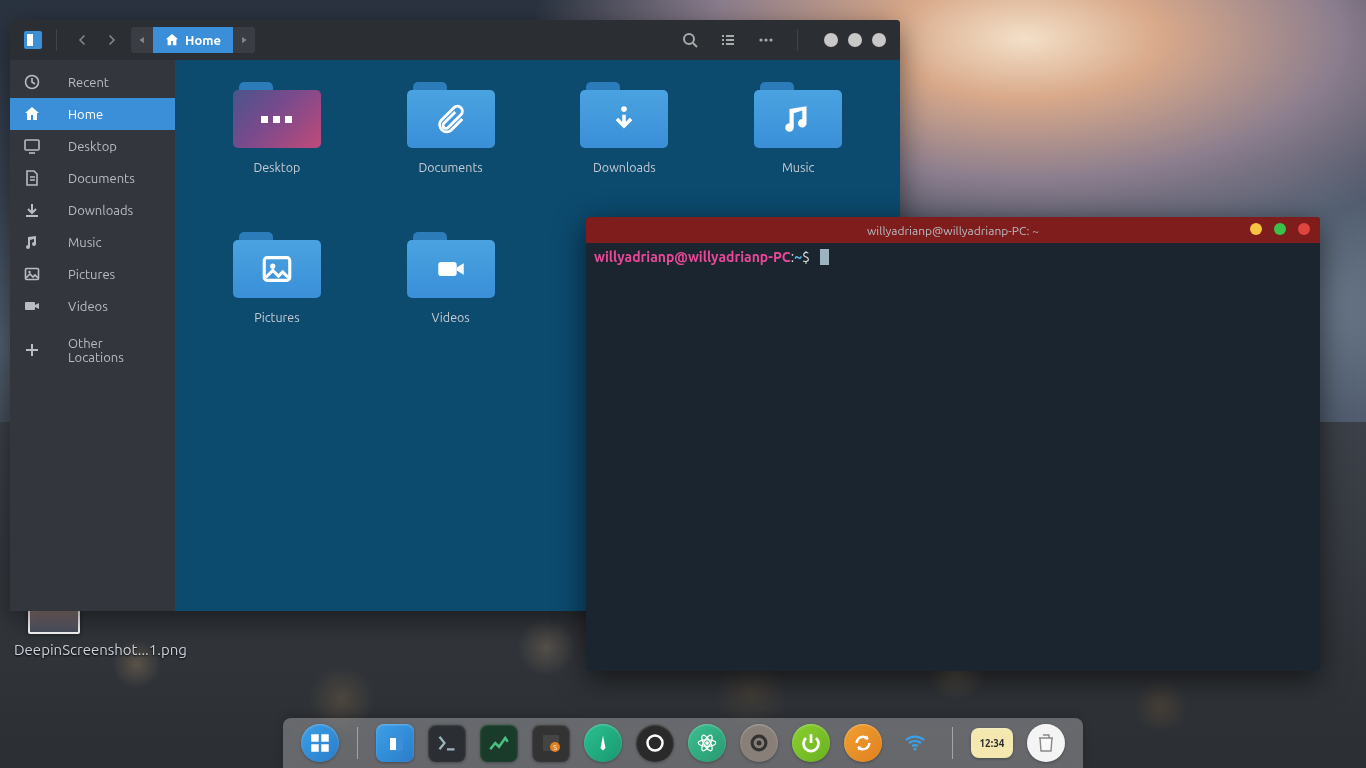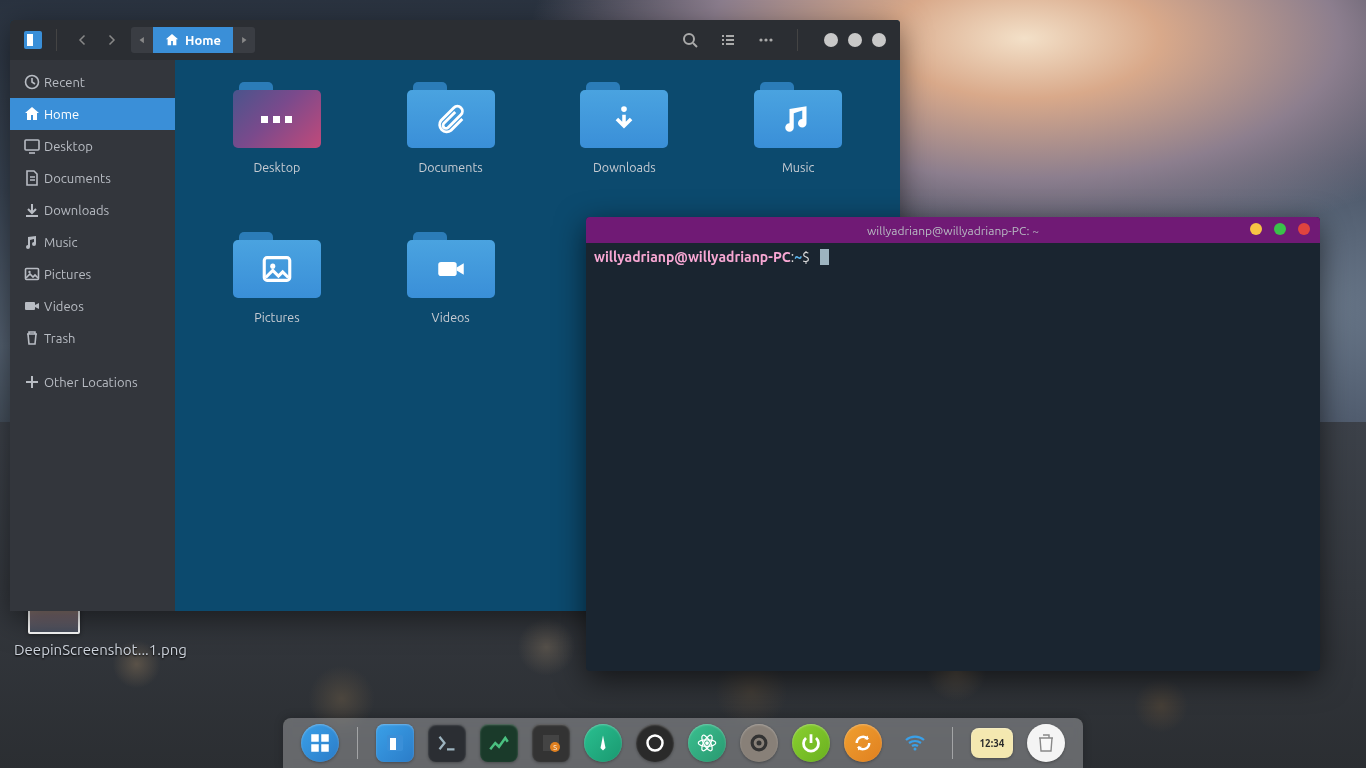--- a/index.html
+++ b/index.html
@@ -41,44 +41,44 @@
 .bc-seg .arr { width:22px; display:flex; align-items:center; justify-content:center; color:#888; }
 .bc-seg .pill { background:#3a8fd8; height:26px; display:flex; align-items:center; padding:0 12px; gap:6px; color:#fff; font-size:13px; font-weight:600; border-radius:0; }
 .bc-seg .pill svg { width:14px; height:14px; }
 .tb-spacer { flex:1; }
 .tb-btn { width:26px; height:26px; display:flex; align-items:center; justify-content:center; color:#aaa; cursor:pointer; margin:0 4px; }
 .win-dots { display:flex; gap:10px; margin-left:12px; }
 .win-dot { width:14px; height:14px; border-radius:50%; background:#c8c8c8; cursor:pointer; }
 
 .fm-body { flex:1; display:flex; }
 .sidebar { width:165px; background:#33363c; padding-top:6px; }
-.sb-item { height:32px; display:flex; align-items:center; gap:4px; padding:0 14px; color:#b8bcc3; font-size:13px; cursor:pointer; }
+.sb-item { height:32px; display:flex; align-items:center; gap:28px; padding:0 14px; color:#b8bcc3; font-size:13px; cursor:pointer; }
 .sb-item.active { background:#3a8fd8; color:#fff; }
 .sb-item svg { width:16px; height:16px; flex-shrink:0; }
 .sb-gap { height:12px; }
 
 .content { flex:1; padding:22px 20px; display:grid; grid-template-columns:repeat(4,1fr); grid-auto-rows:140px; gap:10px 10px; align-content:start; }
 .folder { display:flex; flex-direction:column; align-items:center; gap:12px; color:#c8ccd3; font-size:12.5px; cursor:pointer; }
 .folder-ico { width:88px; height:66px; position:relative; }
 .folder-ico .tab { position:absolute; left:6px; top:0; width:34px; height:14px; background:#2b7cb8; border-radius:5px 5px 0 0; }
 .folder-ico .body { position:absolute; left:0; top:8px; right:0; bottom:0; background:linear-gradient(180deg,#4aa3e0 0%, #3a8fd8 100%); border-radius:5px; display:flex; align-items:center; justify-content:center; }
 .folder-ico .body svg { width:34px; height:34px; color:#fff; }
 .folder.desktop-folder .folder-ico .body { background:linear-gradient(135deg,#4a548c 0%, #7a4a8c 45%, #c14a7a 100%); }
 .folder.desktop-folder .dots { display:flex; gap:5px; }
 .folder.desktop-folder .dots span { width:7px; height:7px; background:#fff; }
 
 
 .term { position:absolute; left:586px; top:217px; width:734px; height:454px;
   background:#1a2530; border-radius:4px; box-shadow:0 8px 30px rgba(0,0,0,.6); display:flex; flex-direction:column; }
-.term-title { height:26px; background:#701a75; border-radius:4px 4px 0 0; display:flex; align-items:center; justify-content:center; position:relative; color:#b8bcc3; font-size:12px; }
+.term-title { height:26px; background:#7f1d1d; border-radius:4px 4px 0 0; display:flex; align-items:center; justify-content:center; position:relative; color:#b8bcc3; font-size:12px; }
 .term-lights { position:absolute; right:10px; top:6px; display:flex; gap:12px; }
 .term-lights .l { width:12px; height:12px; border-radius:50%; cursor:pointer; }
 .l.min { background:#f7c544; } .l.max { background:#3ac14a; } .l.cls { background:#e0443e; }
 .term-body { flex:1; padding:6px 8px; font-family:"DejaVu Sans Mono",monospace; font-size:14px; color:#ddd; }
-.prompt-user { color:#f9a8d4; font-weight:bold; }
+.prompt-user { color:#ec4899; font-weight:bold; }
 .prompt-path { color:#5ab0e6; font-weight:bold; }
 .cursor { display:inline-block; width:9px; height:16px; background:#9db4c0; vertical-align:text-bottom; margin-left:2px; }
 
 
 .dock { position:absolute; left:50%; transform:translateX(-50%); bottom:0; height:50px;
   background:rgba(255,255,255,.28); border-radius:8px 8px 0 0; padding:0 18px; display:flex; align-items:center; gap:14px;
   backdrop-filter:blur(4px); box-shadow:0 -1px 10px rgba(0,0,0,.2); }
 .dock-sep { width:1px; height:32px; background:rgba(255,255,255,.4); margin:0 4px; }
 .di { width:38px; height:38px; border-radius:50%; display:flex; align-items:center; justify-content:center; cursor:pointer; box-shadow:0 1px 3px rgba(0,0,0,.3), inset 0 1px 2px rgba(255,255,255,.3); }
 .di svg { width:20px; height:20px; }
@@ -332,26 +332,20 @@
             <use href="#i-picture"></use>
           </svg>
           <span>Pictures</span>
         </div>
         <div class="sb-item">
           <svg>
             <use href="#i-video"></use>
           </svg>
           <span>Videos</span>
         </div>
-        <div class="sb-item">
-          <svg>
-            <use href="#i-trash"></use>
-          </svg>
-          <span>Trash</span>
-        </div>
         <div class="sb-gap"></div>
         <div class="sb-item">
           <svg>
             <use href="#i-plus"></use>
           </svg>
           <span>Other Locations</span>
         </div>
       </div>
     <div class="content" id="content">
         <div class="folder desktop-folder">

